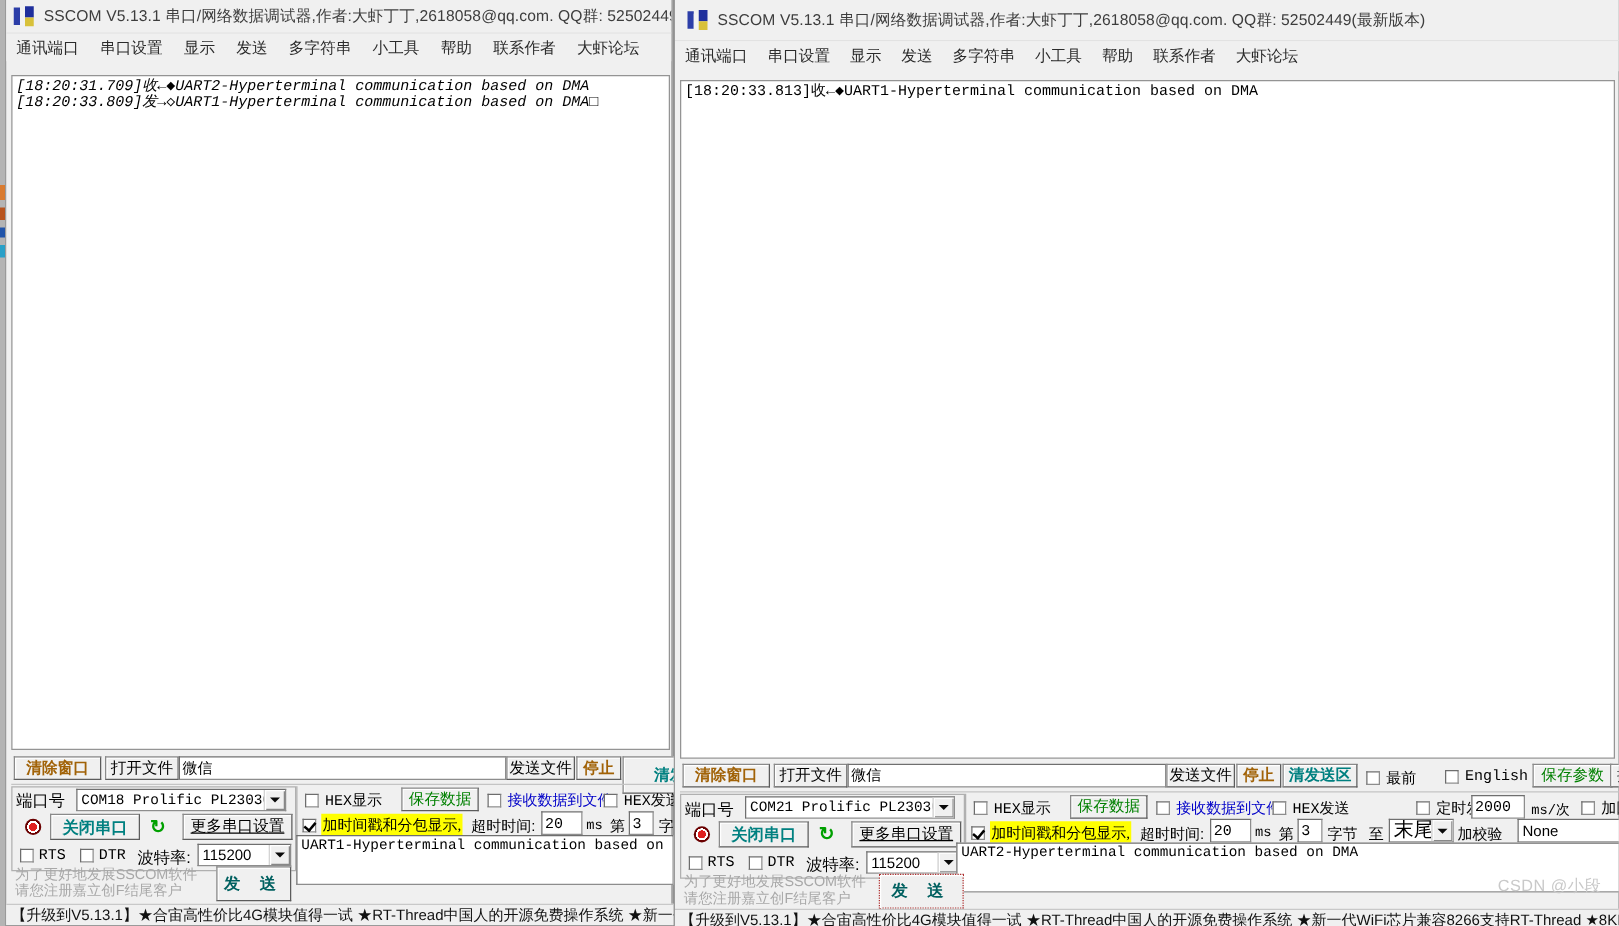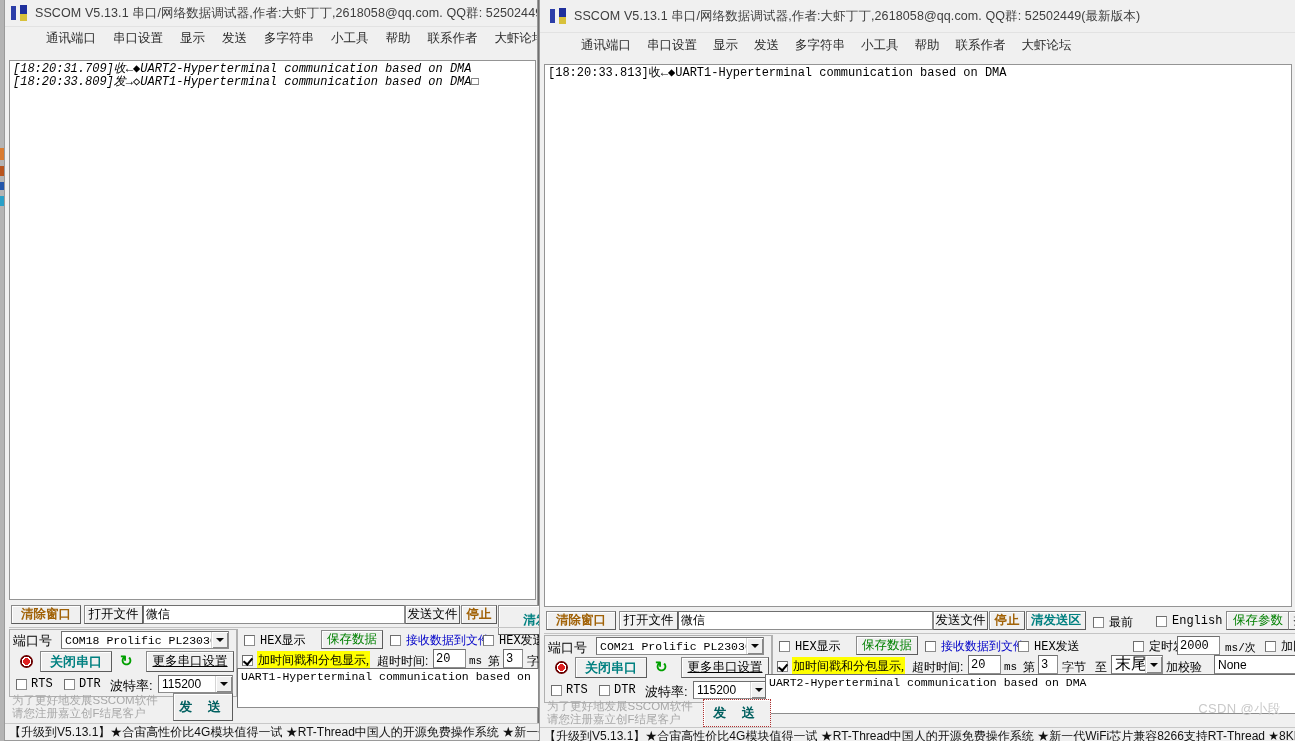--- a/index.html
+++ b/index.html
@@ -10,21 +10,21 @@
   .win{position:absolute;background:#f0f0f0;box-sizing:border-box;}
   .titlebar{height:26px;background:#f0f0f0;display:flex;align-items:center;padding-left:6px;border-bottom:1px solid #e2e2e2;overflow:hidden;white-space:nowrap;}
   .titletext{font-size:12.5px;color:#3d3d3d;margin-left:7px;font-family:"Liberation Sans",sans-serif;letter-spacing:.1px;}
   .appicon{width:17px;height:16px;position:relative;flex:none;}
   .appicon i{position:absolute;display:block;}
   .i1{left:0;top:1px;width:5px;height:14px;background:#2c3ea8;}
   .i2{left:5px;top:3px;width:4px;height:12px;background:#f2f2f2;}
   .i3{left:9px;top:0px;width:7px;height:9px;background:#1f2f9c;}
   .i4{left:9px;top:9px;width:7px;height:7px;background:#d8c13a;}
 
-  .menubar{height:22px;display:flex;align-items:center;padding-left:8px;gap:17px;background:#f0f0f0;font-size:12.5px;color:#2b2b2b;white-space:nowrap;overflow:hidden;margin-left:33px;}
+  .menubar{height:22px;display:flex;align-items:center;padding-left:8px;gap:17px;background:#f0f0f0;font-size:12.5px;color:#2b2b2b;white-space:nowrap;overflow:hidden;}
   .menubar span{cursor:default;}
 
   .console{position:absolute;background:#ffffff;border:1px solid #949494;box-sizing:border-box;overflow:hidden;
            font-family:"Liberation Mono","DejaVu Sans Mono",monospace;font-size:12px;line-height:13px;color:#000;padding:2px 3px;}
   .cline{white-space:pre;}
 
   
   .btn{border:1px solid #8a8a8a;border-right-color:#5c5c5c;border-bottom-color:#5c5c5c;background:#f0f0f0;
        box-shadow:inset 1px 1px 0 #ffffff;display:inline-flex;align-items:center;justify-content:center;
        box-sizing:border-box;white-space:nowrap;cursor:default;font-size:12.5px;}

